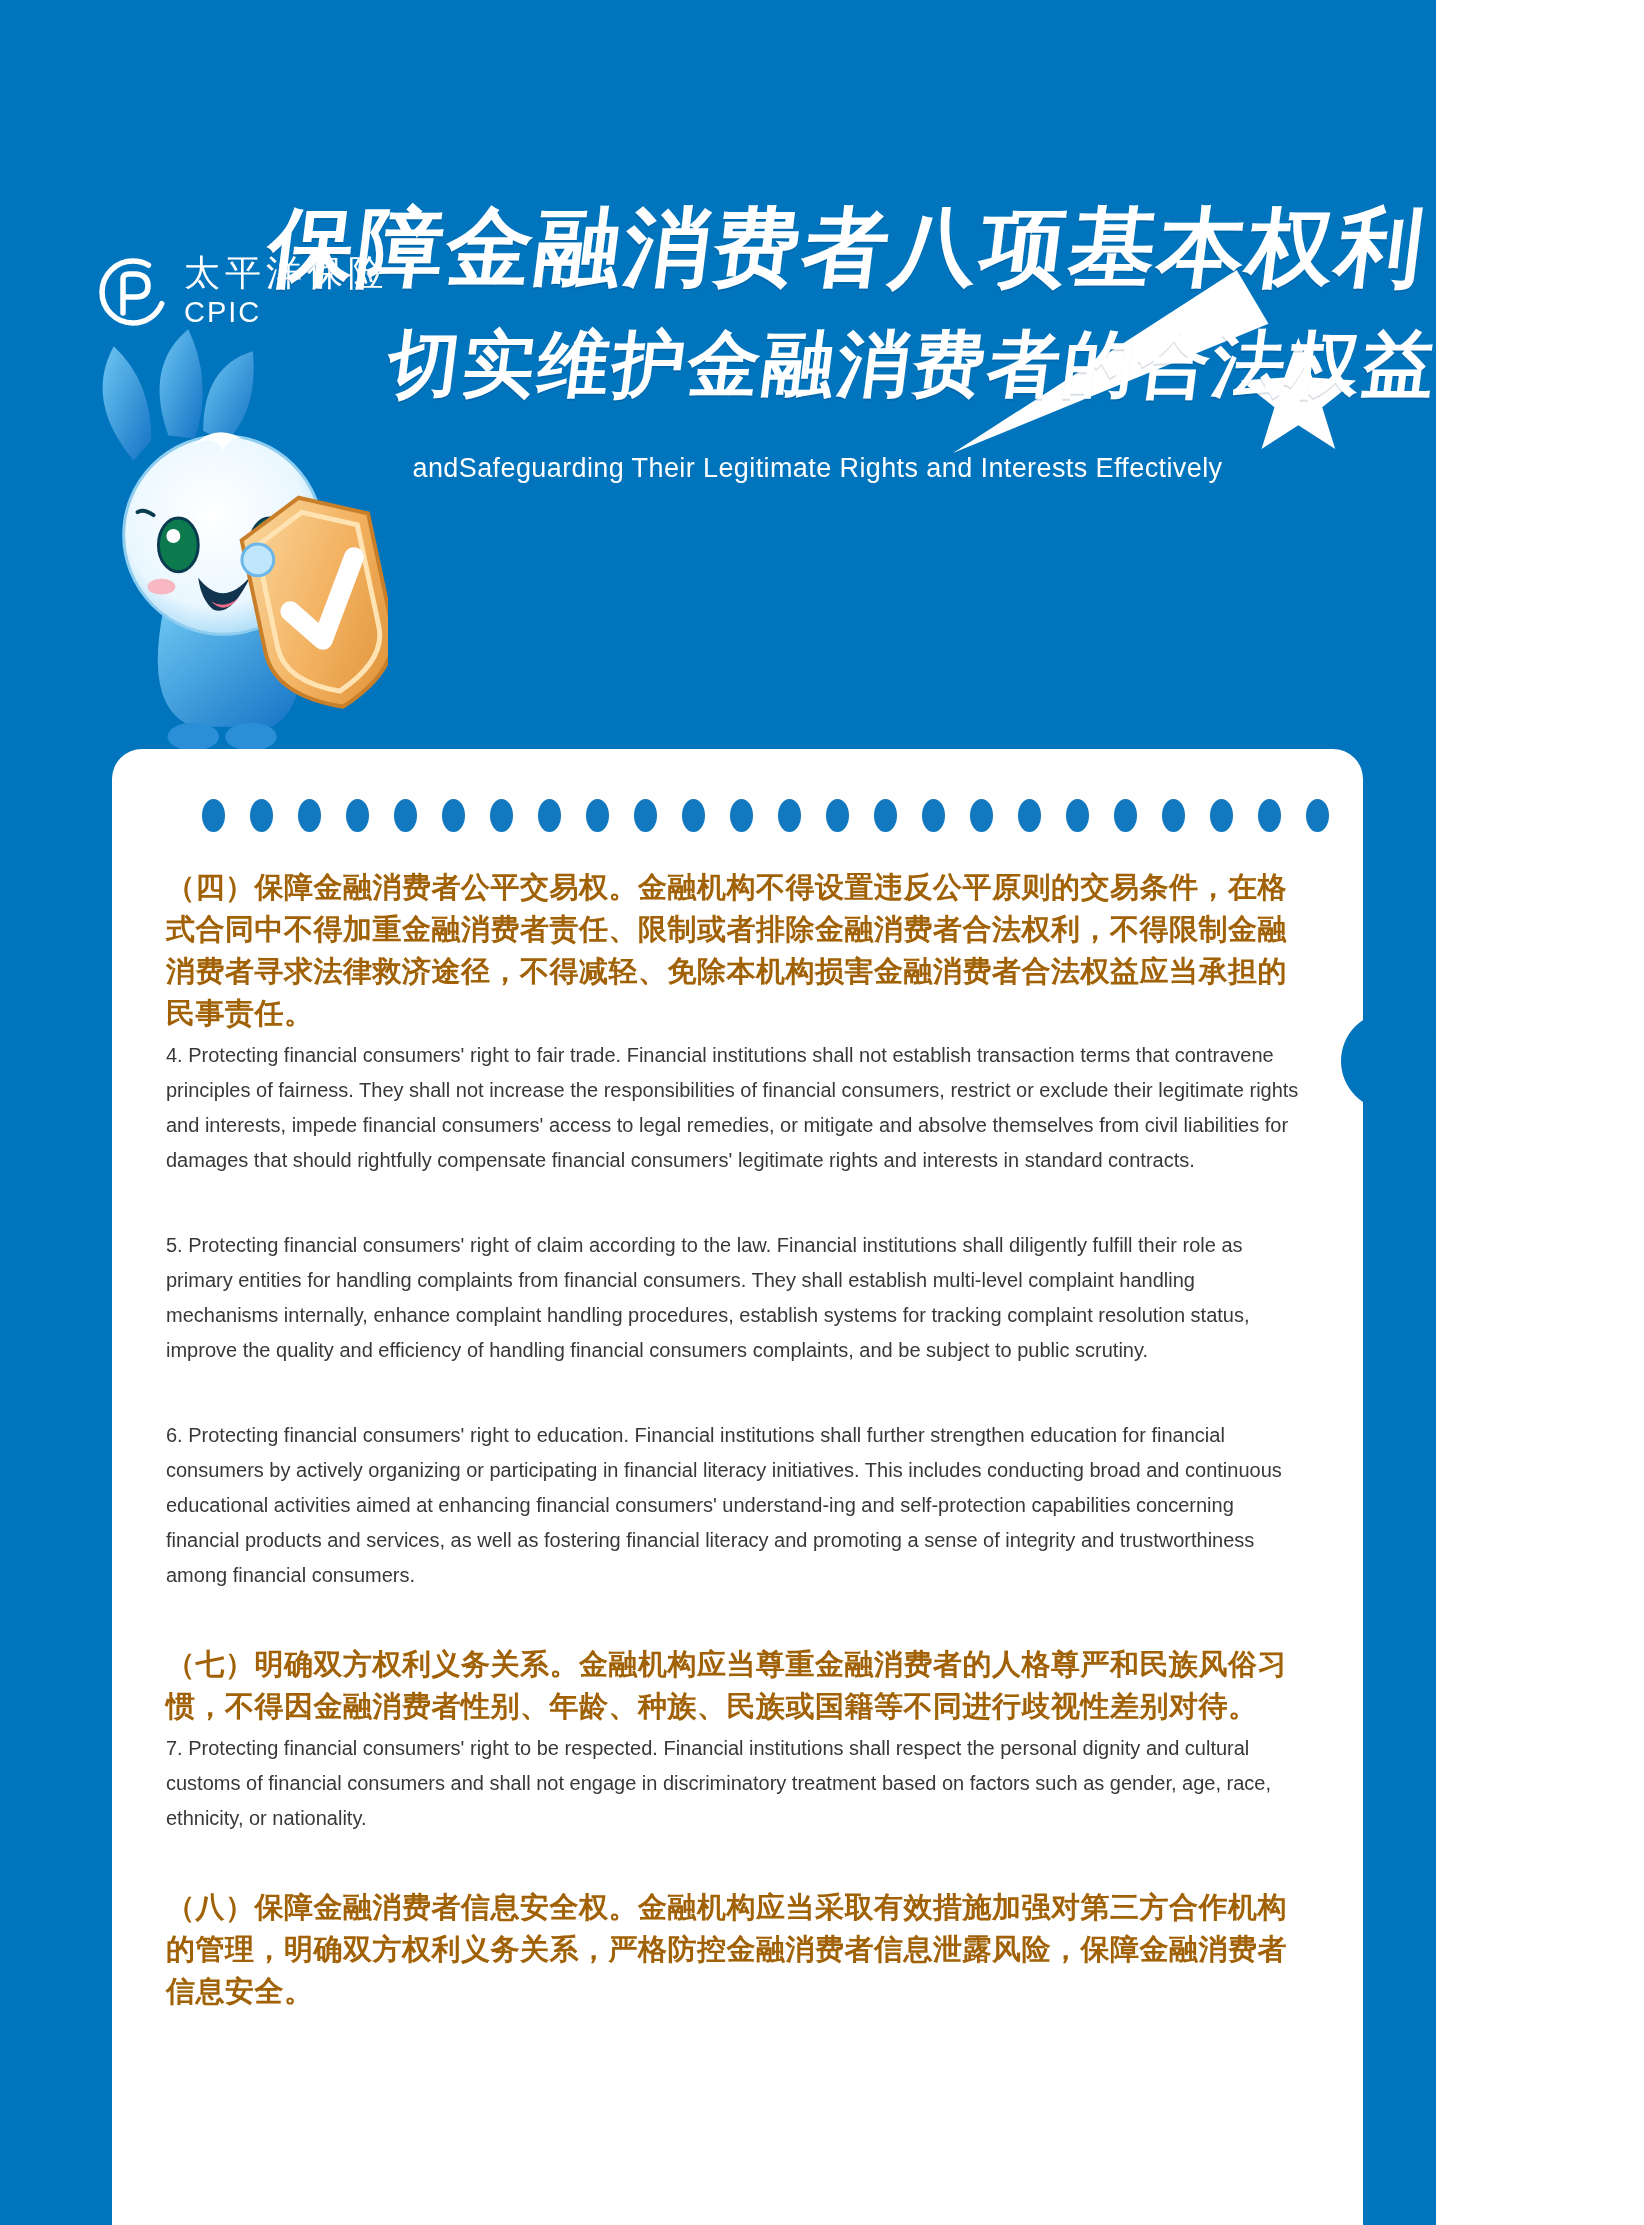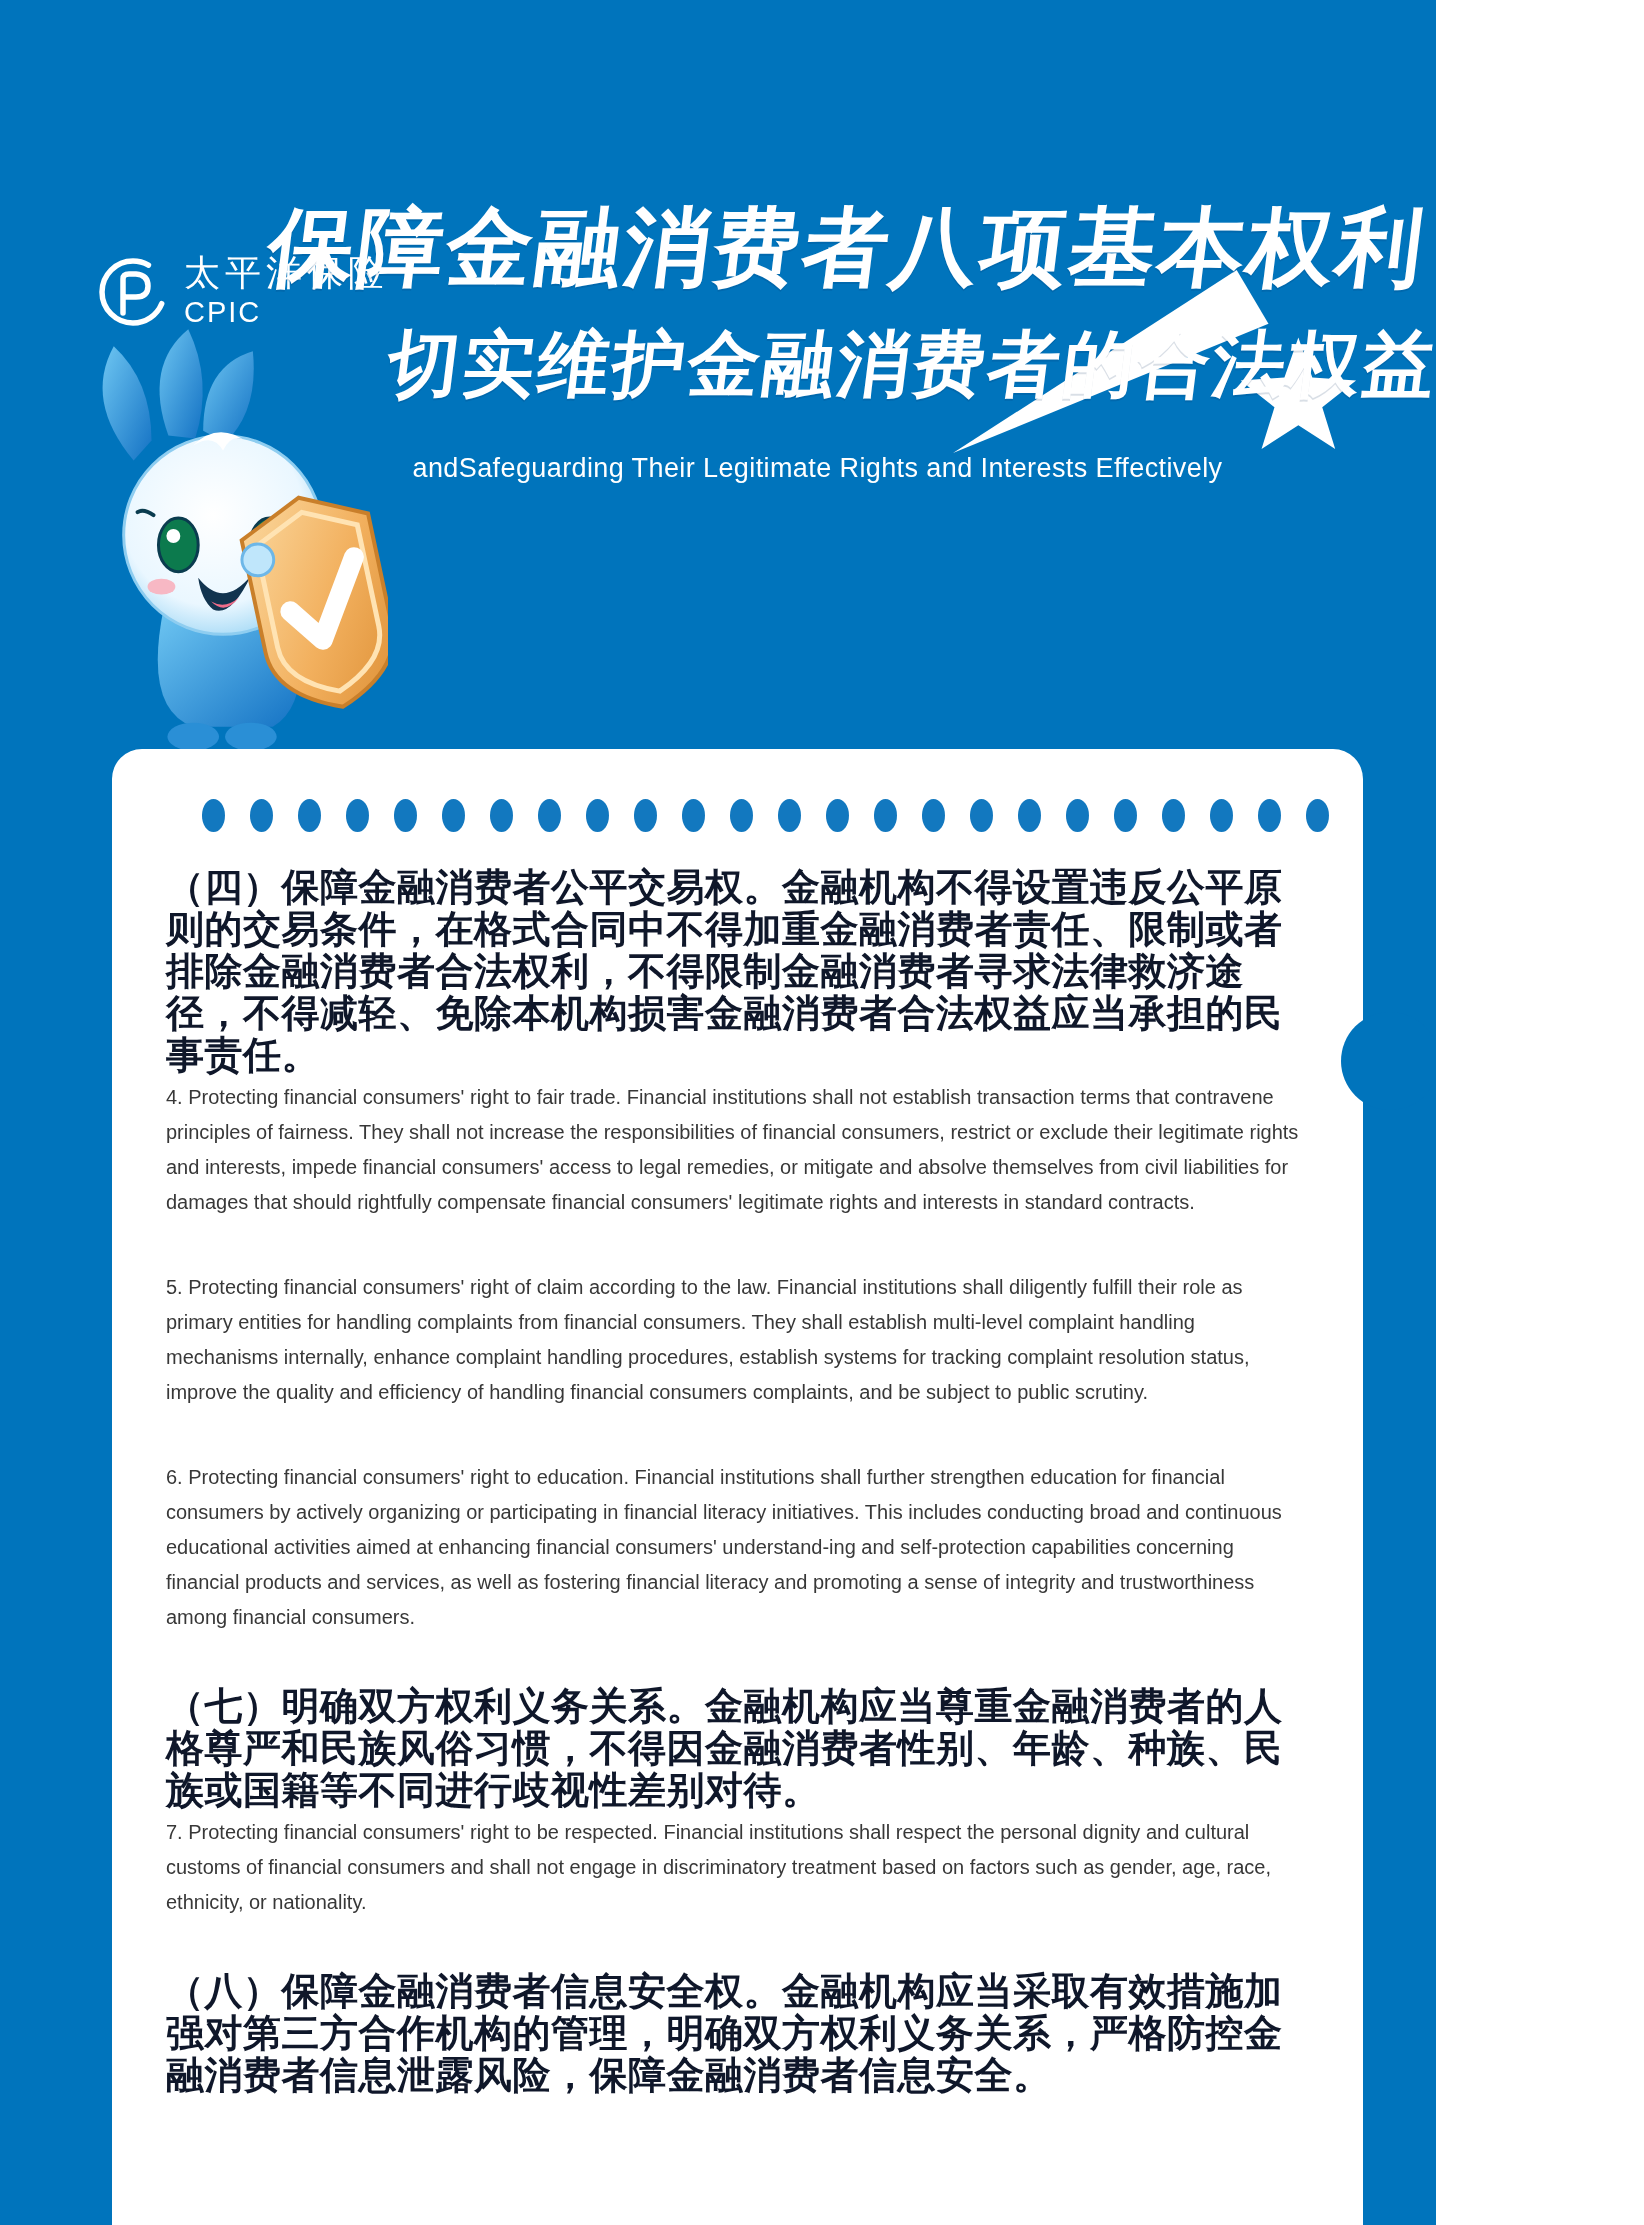--- a/index.html
+++ b/index.html
@@ -24,21 +24,21 @@
   
   .panel{position:relative;box-sizing:border-box;margin:0 73px 0 72px;height:1574px;
          background:#ffffff;border-radius:30px 30px 10px 10px;padding:36px 54px 30px 54px;overflow:visible;}
   .notch{position:absolute;top:263px;right:-76px;width:98px;height:98px;border-radius:50%;background:#0074BC;}
 
   .dots{display:flex;gap:25px;margin:14px 0 0 36px;}
   .dot{width:23px;height:33px;border-radius:50%;background:#1278BF;flex:0 0 auto;}
 
   .sec{margin-top:50px;}
   .sec:first-of-type{margin-top:34px;}
-  .cn{margin:0;color:#0f172a;font-size:38px;line-height:42px;font-weight:600;letter-spacing:0.5px;}
+  .cn{margin:0;color:#a16207;font-size:29px;line-height:42px;font-weight:600;letter-spacing:0.5px;}
   .en{margin:4px 0 0 0;color:#383838;font-size:20px;line-height:35px;font-weight:400;}
 </style>
 </head>
 <body>
 
 <div class="page">
 
   <header class="header">
 
     <div class="logo">

